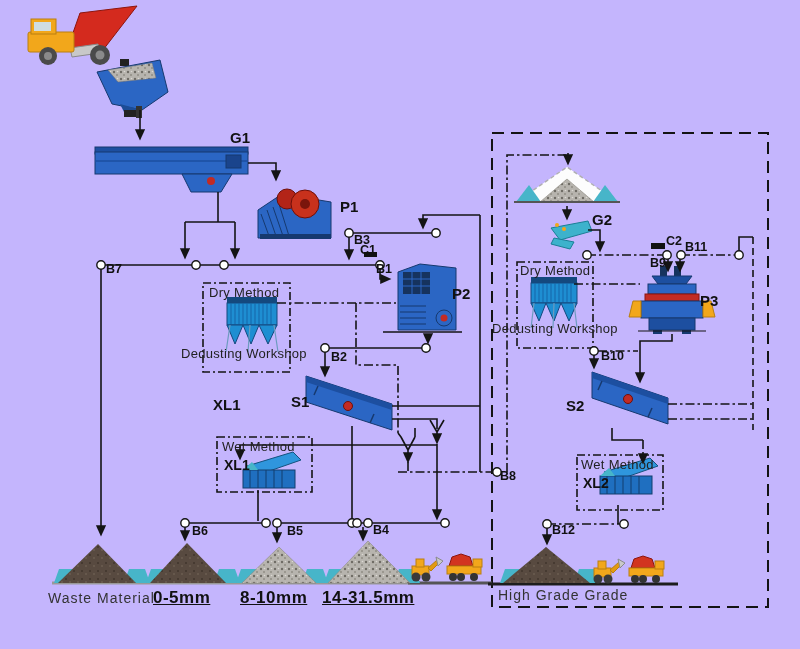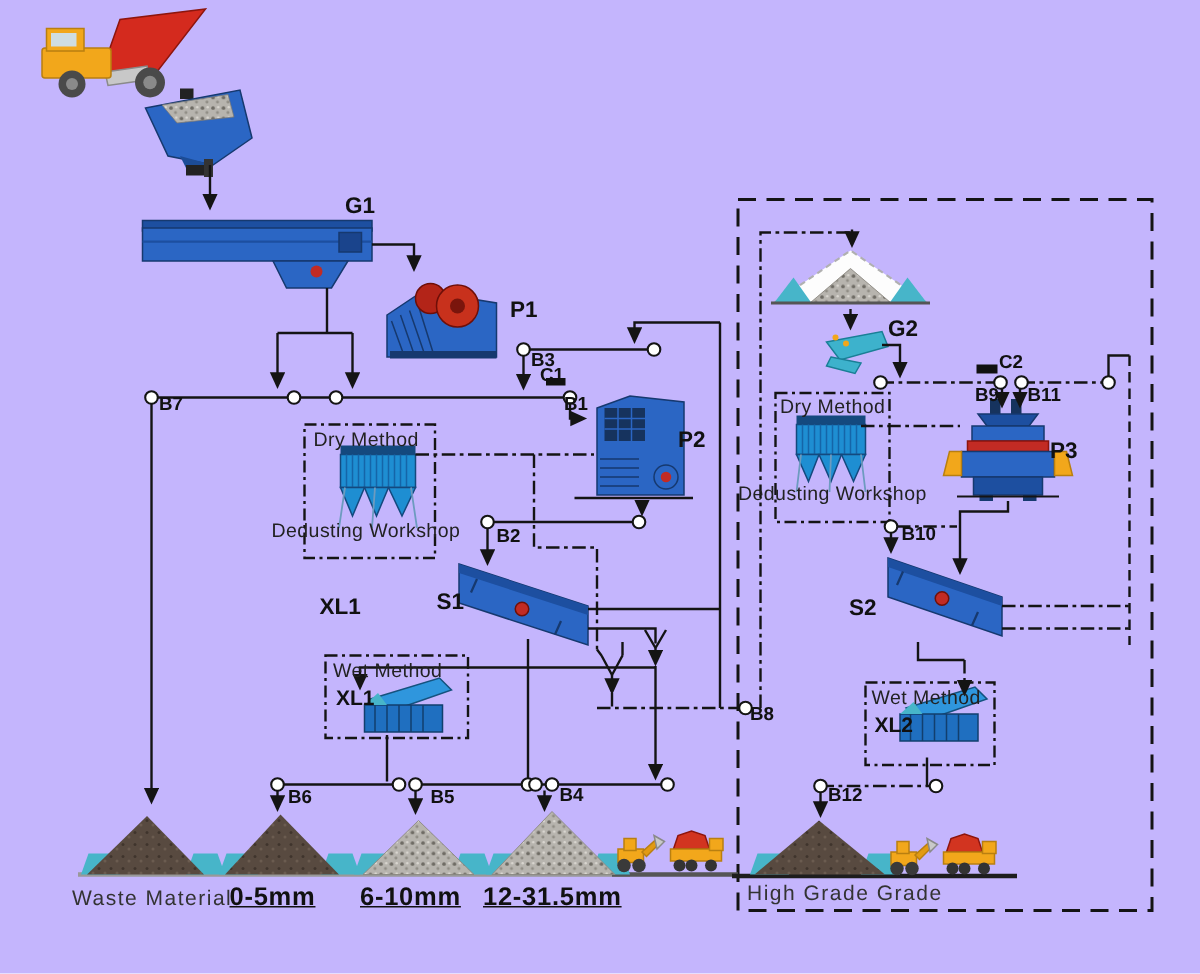--- a/index.html
+++ b/index.html
@@ -337,31 +337,31 @@
 <div class="lbl tag" style="left:354px;top:233px">B3</div>
 <div class="lbl tag" style="left:360px;top:243px">C1</div>
 <div class="lbl tag" style="left:376px;top:262px">B1</div>
 <div class="lbl tag" style="left:331px;top:350px">B2</div>
 <div class="lbl tag" style="left:192px;top:524px">B6</div>
 <div class="lbl tag" style="left:287px;top:524px">B5</div>
 <div class="lbl tag" style="left:373px;top:523px">B4</div>
 <div class="lbl tag" style="left:500px;top:469px">B8</div>
 <div class="lbl tag" style="left:552px;top:523px">B12</div>
 <div class="lbl tag" style="left:650px;top:256px">B9</div>
-<div class="lbl tag" style="left:685px;top:256px">B11</div>
+<div class="lbl tag" style="left:685px;top:240px">B11</div>
 <div class="lbl tag" style="left:666px;top:234px">C2</div>
 <div class="lbl tag" style="left:601px;top:349px">B10</div>
 
 <div class="lbl boxtxt" style="left:209px;top:285px">Dry Method</div>
 <div class="lbl boxtxt" style="left:181px;top:346px">Dedusting Workshop</div>
 <div class="lbl boxtxt" style="left:520px;top:263px">Dry Method</div>
 <div class="lbl boxtxt" style="left:492px;top:321px">Dedusting Workshop</div>
 <div class="lbl boxtxt" style="left:222px;top:439px">Wet Method</div>
 <div class="lbl unit" style="left:224px;top:457px">XL1</div>
 <div class="lbl boxtxt" style="left:581px;top:457px">Wet Method</div>
 <div class="lbl unit" style="left:583px;top:475px">XL2</div>
 
 <div class="lbl ground" style="left:48px;top:590px">Waste Material</div>
 <div class="lbl size" style="left:153px;top:588px">0-5mm</div>
-<div class="lbl size" style="left:240px;top:588px">6-10mm</div>
-<div class="lbl size" style="left:322px;top:588px">12-31.5mm</div>
+<div class="lbl size" style="left:240px;top:588px">8-10mm</div>
+<div class="lbl size" style="left:322px;top:588px">14-31.5mm</div>
 <div class="lbl ground" style="left:498px;top:587px">High Grade Grade</div>
 </div>
 
 </body></html>

